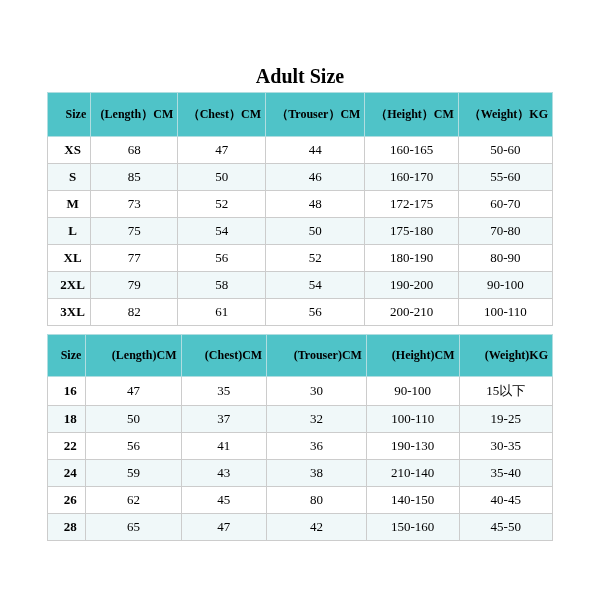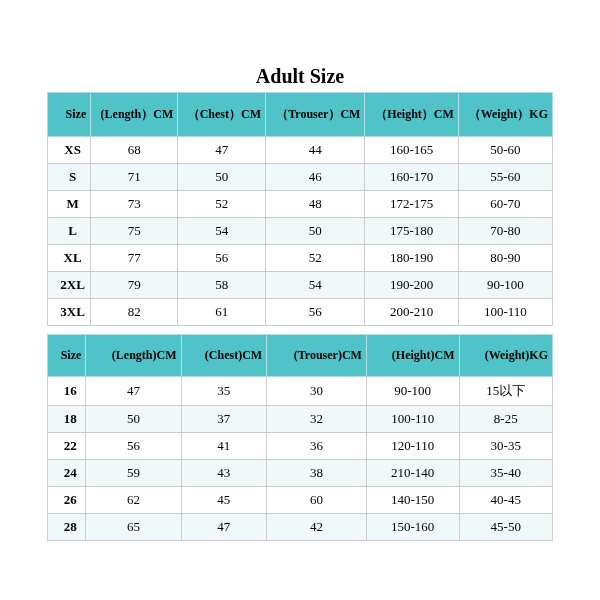--- a/index.html
+++ b/index.html
@@ -81,21 +81,21 @@
         <tr>
           <td>XS</td>
           <td>68</td>
           <td>47</td>
           <td>44</td>
           <td>160-165</td>
           <td>50-60</td>
         </tr>
         <tr>
           <td>S</td>
-          <td>71</td>
+          <td>85</td>
           <td>50</td>
           <td>46</td>
           <td>160-170</td>
           <td>55-60</td>
         </tr>
         <tr>
           <td>M</td>
           <td>73</td>
           <td>52</td>
           <td>48</td>
@@ -158,43 +158,43 @@
           <td>30</td>
           <td>90-100</td>
           <td>15以下</td>
         </tr>
         <tr>
           <td>18</td>
           <td>50</td>
           <td>37</td>
           <td>32</td>
           <td>100-110</td>
-          <td>8-25</td>
+          <td>19-25</td>
         </tr>
         <tr>
           <td>22</td>
           <td>56</td>
           <td>41</td>
           <td>36</td>
-          <td>120-110</td>
+          <td>190-130</td>
           <td>30-35</td>
         </tr>
         <tr>
           <td>24</td>
           <td>59</td>
           <td>43</td>
           <td>38</td>
           <td>210-140</td>
           <td>35-40</td>
         </tr>
         <tr>
           <td>26</td>
           <td>62</td>
           <td>45</td>
-          <td>60</td>
+          <td>80</td>
           <td>140-150</td>
           <td>40-45</td>
         </tr>
         <tr>
           <td>28</td>
           <td>65</td>
           <td>47</td>
           <td>42</td>
           <td>150-160</td>
           <td>45-50</td>

